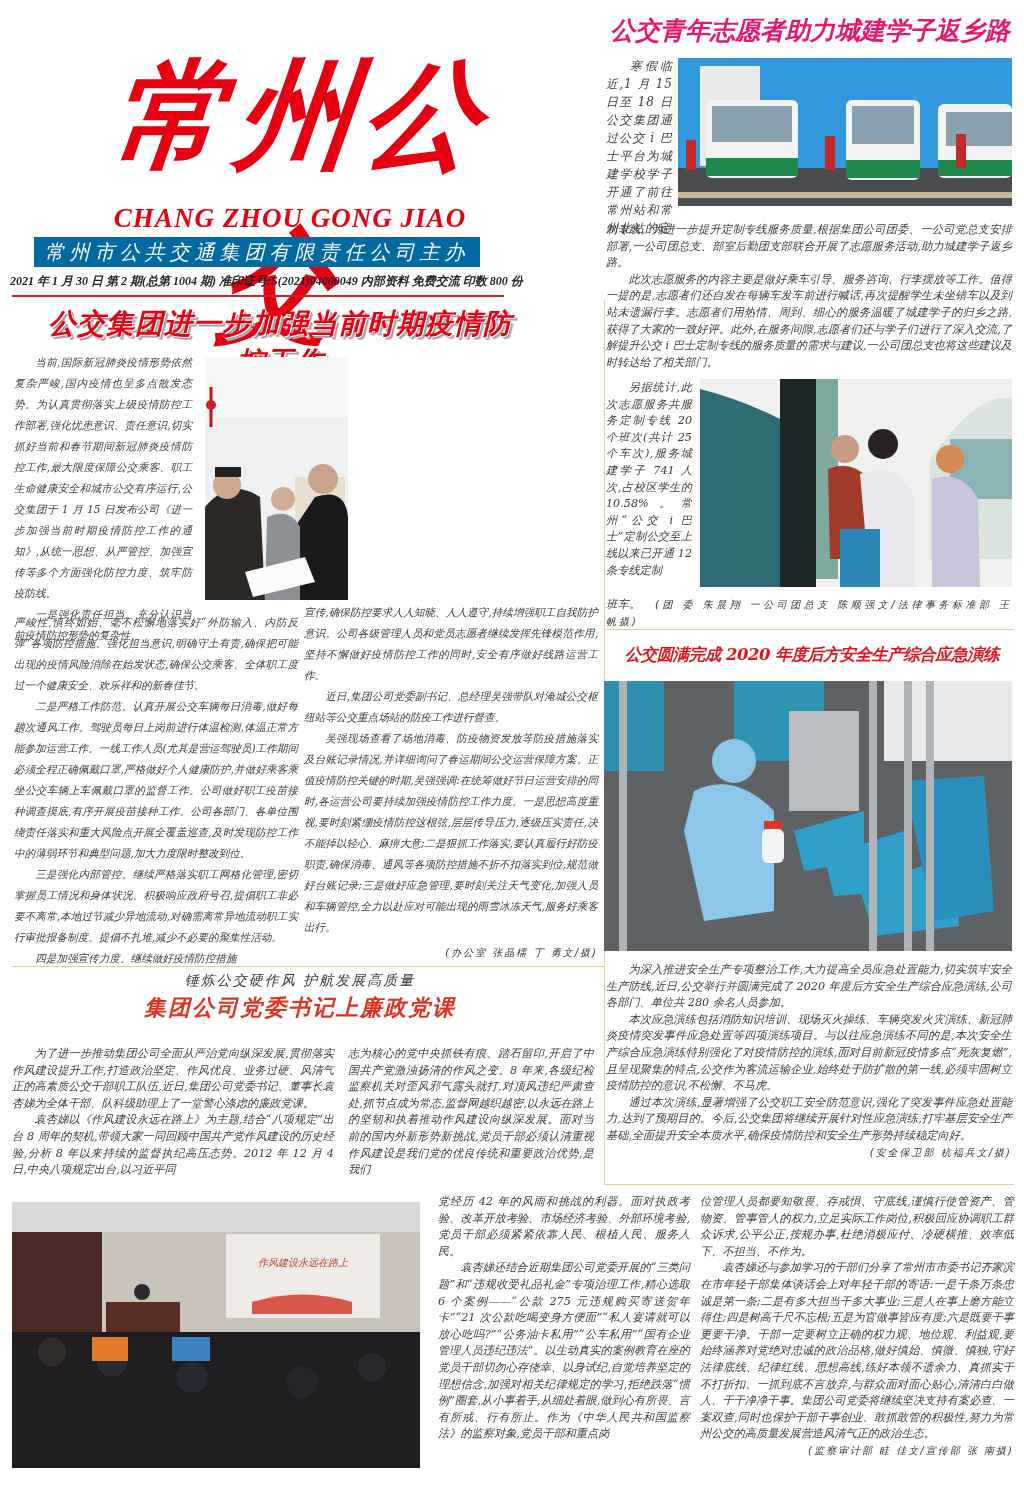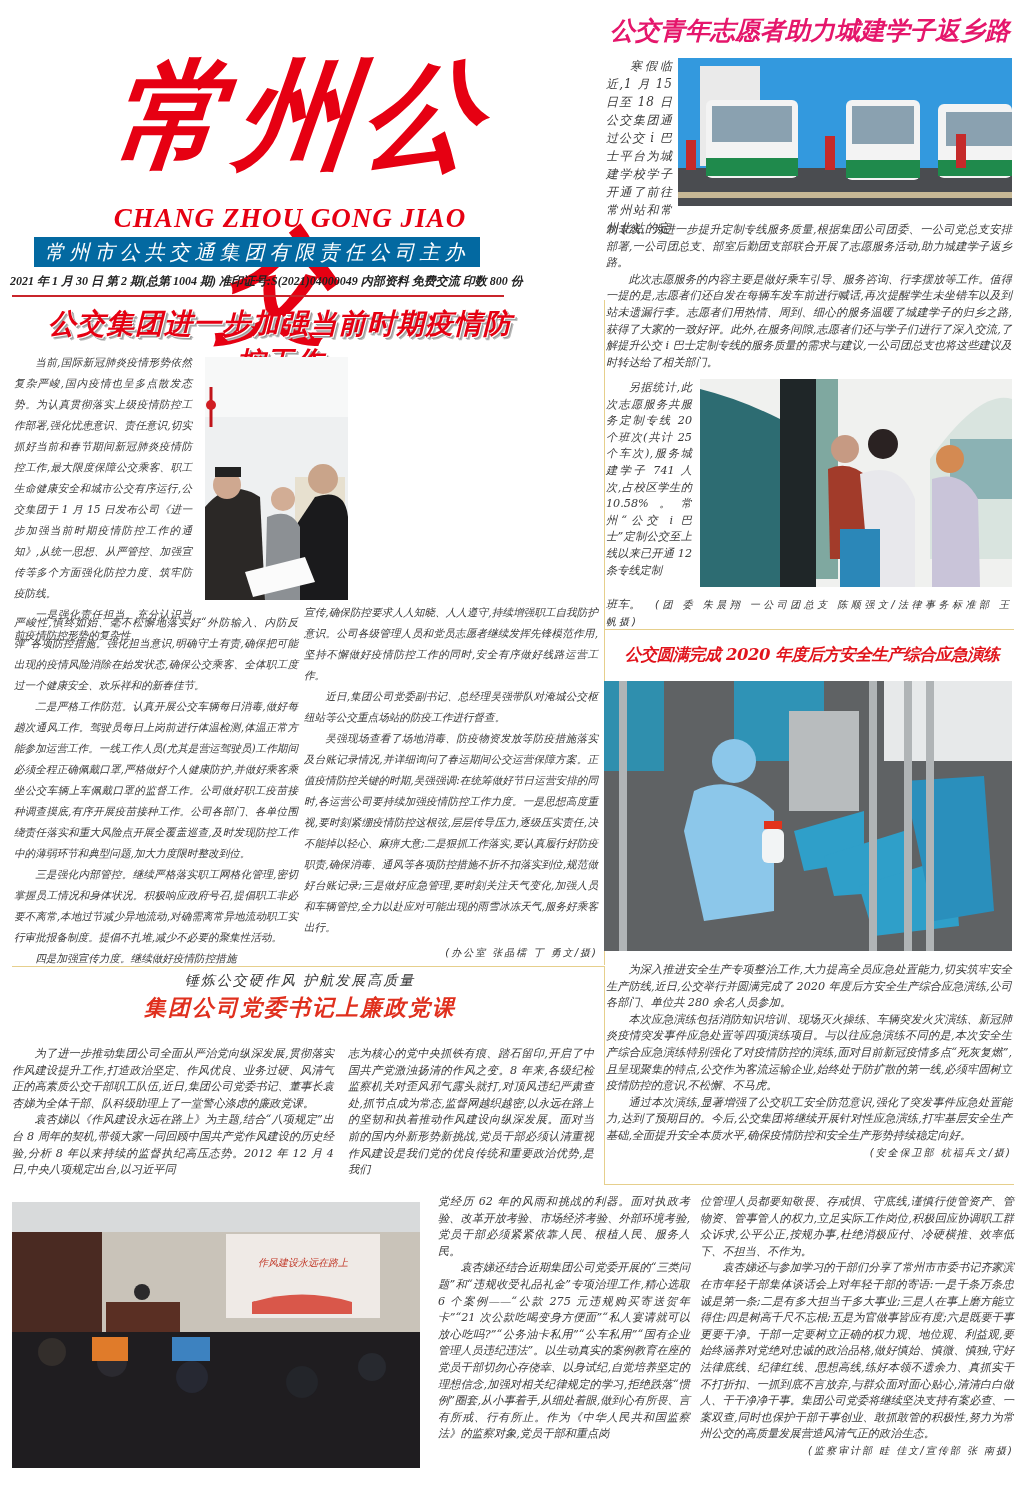--- a/index.html
+++ b/index.html
@@ -218,21 +218,21 @@
       <circle cx="100" cy="160" r="15" fill="#2b2a30"></circle>
       <circle cx="180" cy="175" r="16" fill="#262832"></circle>
       <circle cx="290" cy="180" r="16" fill="#23252a"></circle>
       <circle cx="360" cy="165" r="14" fill="#27292f"></circle>
       <rect x="80" y="135" width="36" height="24" fill="#e07b2a"></rect>
       <rect x="160" y="135" width="38" height="24" fill="#3d82c0"></rect>
     </svg>
   </div>
 
   <div class="abs body-text" style="left:438px; top:1194px; width:252px; font-size:11.2px; line-height:16.6px;">
-    <p class="noind">党经历 62 年的风雨和挑战的利器。面对执政考验、改革开放考验、市场经济考验、外部环境考验,党员干部必须紧紧依靠人民、根植人民、服务人民。</p>
+    <p class="noind">党经历 42 年的风雨和挑战的利器。面对执政考验、改革开放考验、市场经济考验、外部环境考验,党员干部必须紧紧依靠人民、根植人民、服务人民。</p>
     <p>袁杏娣还结合近期集团公司党委开展的“三类问题”和“违规收受礼品礼金”专项治理工作,精心选取 6 个案例——“公款 275 元违规购买寄送贺年卡”“21 次公款吃喝变身方便面”“私人宴请就可以放心吃吗?”“公务油卡私用”“公车私用”“国有企业管理人员违纪违法”。以生动真实的案例教育在座的党员干部切勿心存侥幸、以身试纪,自觉培养坚定的理想信念,加强对相关纪律规定的学习,拒绝跌落“惯例”圈套,从小事着手,从细处着眼,做到心有所畏、言有所戒、行有所止。作为《中华人民共和国监察法》的监察对象,党员干部和重点岗</p>
   </div>
 
   <div class="abs body-text" style="left:700px; top:1194px; width:314px; font-size:11.2px; line-height:16.6px;">
     <p class="noind">位管理人员都要知敬畏、存戒惧、守底线,谨慎行使管资产、管物资、管事管人的权力,立足实际工作岗位,积极回应协调职工群众诉求,公平公正,按规办事,杜绝消极应付、冷硬横推、效率低下、不担当、不作为。</p>
     <p>袁杏娣还与参加学习的干部们分享了常州市市委书记齐家滨在市年轻干部集体谈话会上对年轻干部的寄语:一是千条万条忠诚是第一条;二是有多大担当干多大事业;三是人在事上磨方能立得住;四是树高千尺不忘根;五是为官做事皆应有度;六是既要干事更要干净。干部一定要树立正确的权力观、地位观、利益观,要始终涵养对党绝对忠诚的政治品格,做好慎始、慎微、慎独,守好法律底线、纪律红线、思想高线,练好本领不遗余力、真抓实干不打折扣、一抓到底不言放弃,与群众面对面心贴心,清清白白做人、干干净净干事。集团公司党委将继续坚决支持有案必查、一案双查,同时也保护干部干事创业、敢抓敢管的积极性,努力为常州公交的高质量发展营造风清气正的政治生态。</p>
     <div class="credit">(监察审计部  眭  佳文/宣传部  张  南摄)</div>
   </div>
 </section>
 

